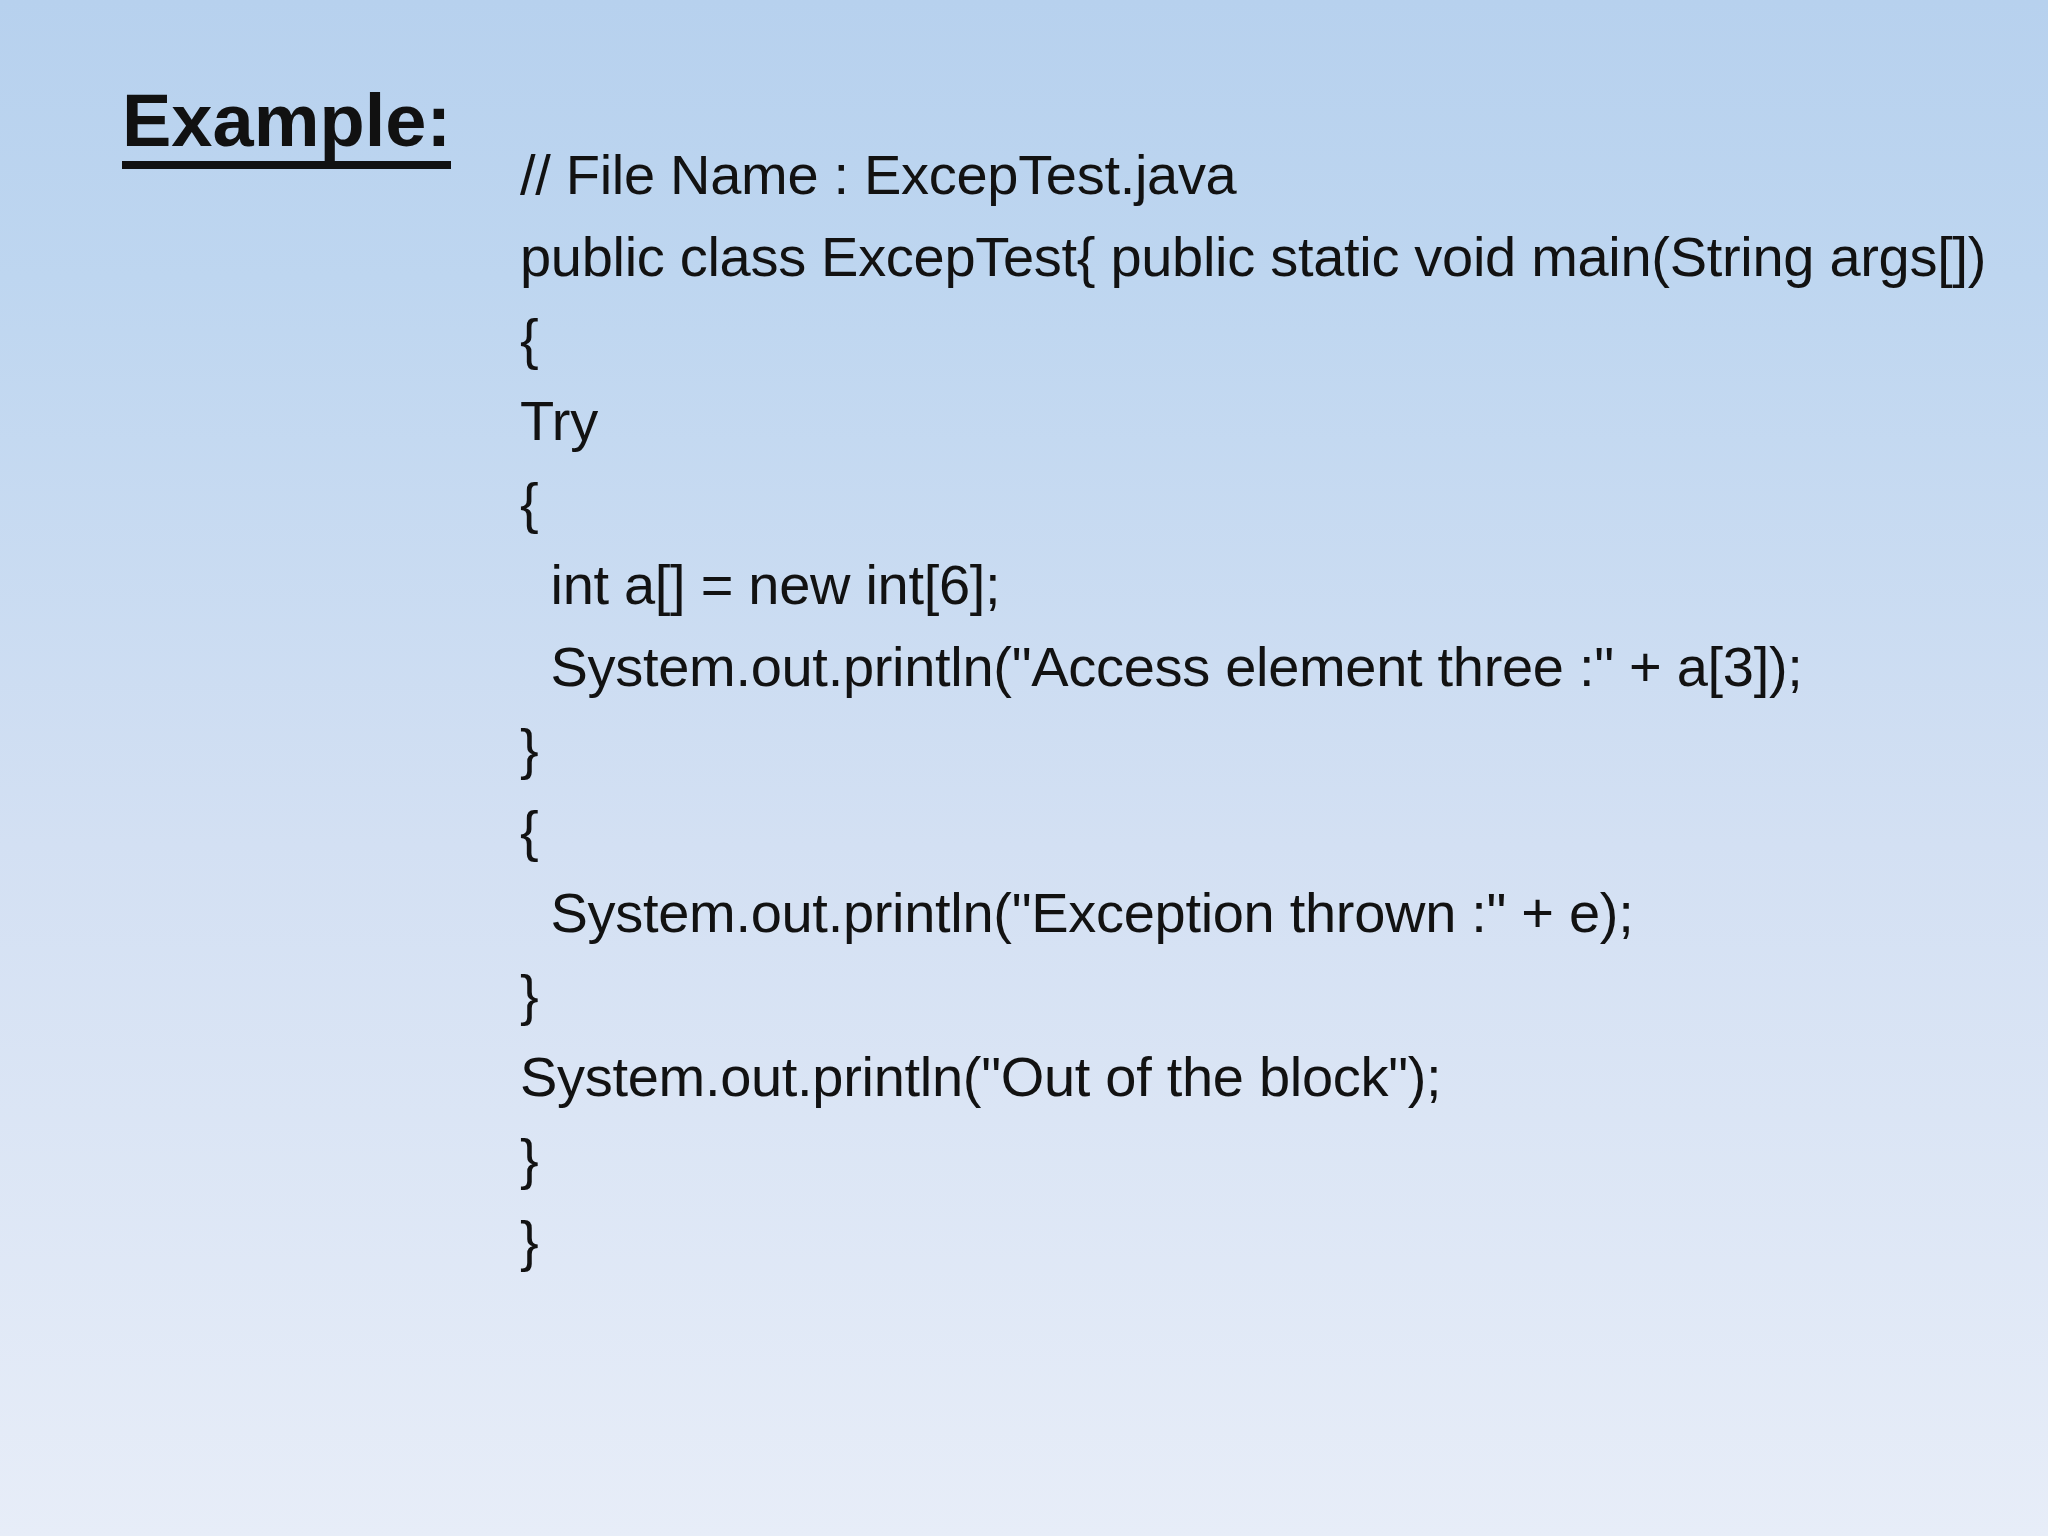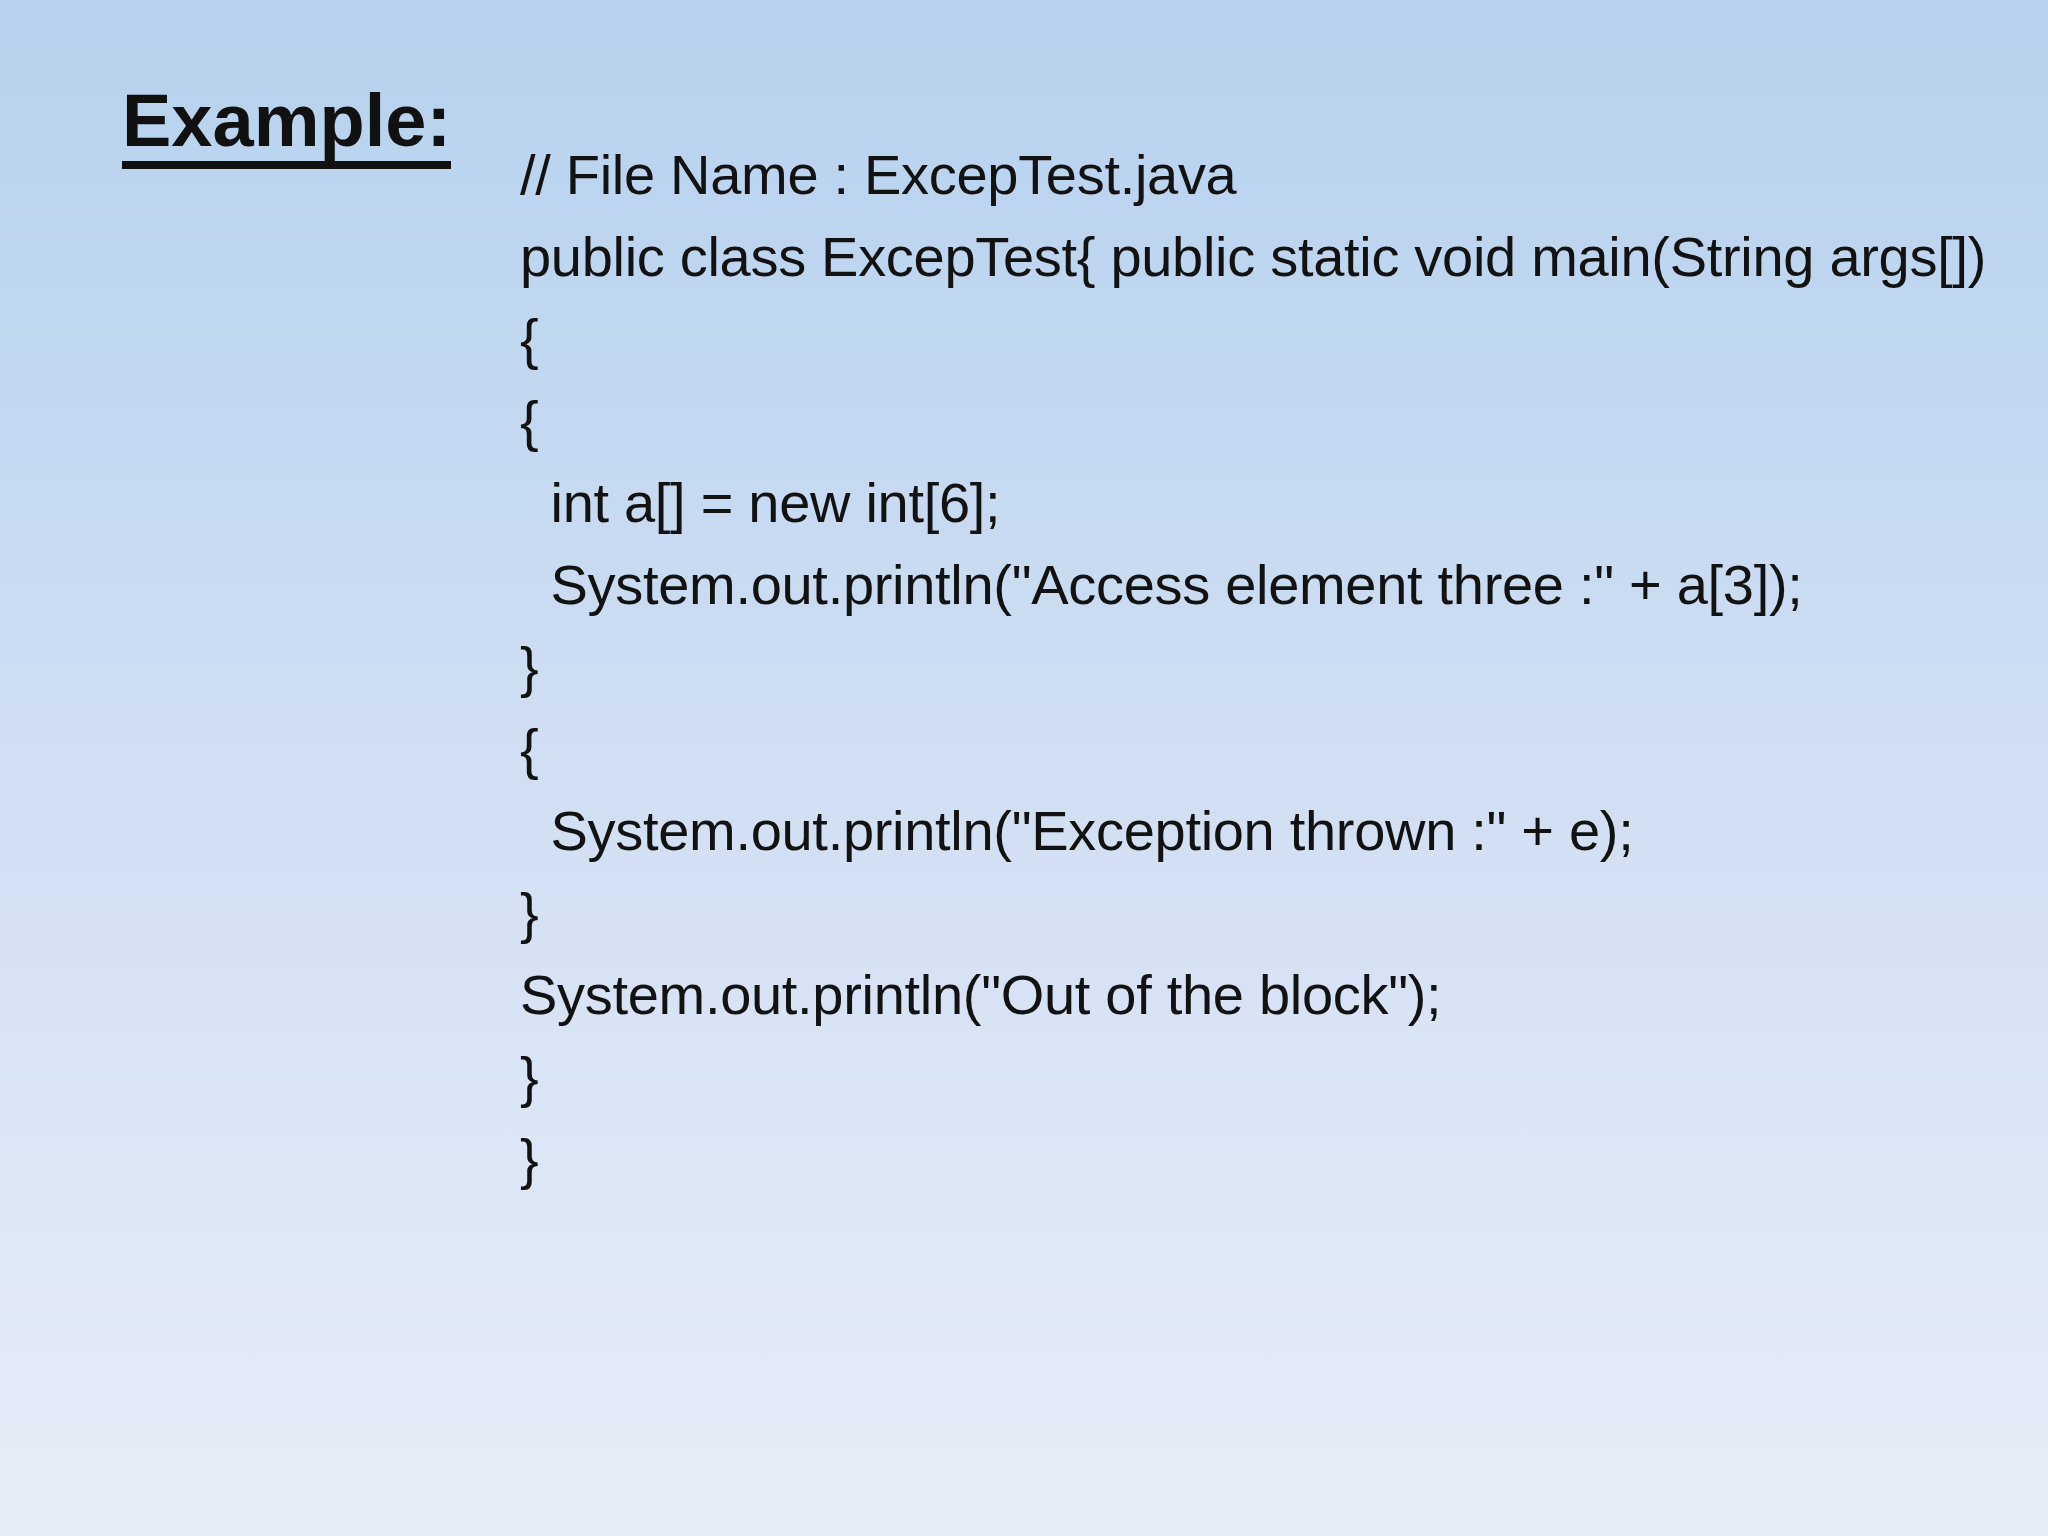--- a/index.html
+++ b/index.html
@@ -50,20 +50,21 @@
 <body>
 
 <div class="slide">
 
   <h1 class="slide-title"><span class="underlined">Example:</span></h1>
 
   <div class="code-block">
     <div class="code-line">// File Name : ExcepTest.java</div>
     <div class="code-line">public class ExcepTest{ public static void main(String args[])</div>
     <div class="code-line">{</div>
+    <div class="code-line">Try</div>
     <div class="code-line">{</div>
     <div class="code-line">  int a[] = new int[6];</div>
     <div class="code-line">  System.out.println("Access element three :" + a[3]);</div>
     <div class="code-line">}</div>
     <div class="code-line">{</div>
     <div class="code-line">  System.out.println("Exception thrown :" + e);</div>
     <div class="code-line">}</div>
     <div class="code-line">System.out.println("Out of the block");</div>
     <div class="code-line">}</div>
     <div class="code-line">}</div>

